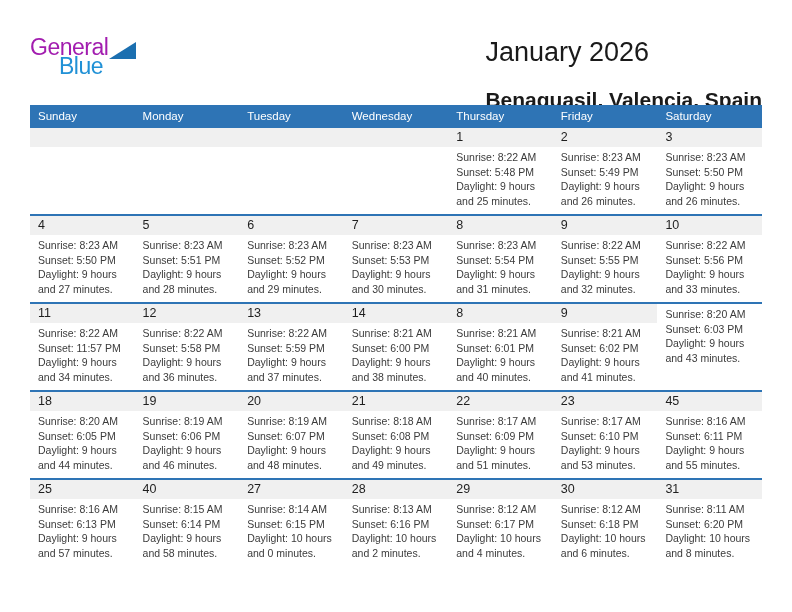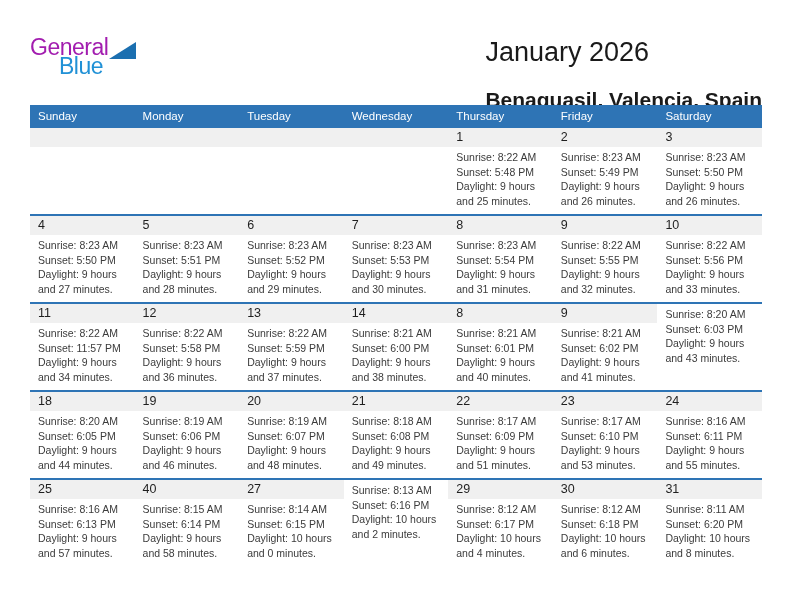--- a/index.html
+++ b/index.html
@@ -296,21 +296,21 @@
           <div class="day-cell">
     <div class="day-num-band">23</div>
     <div class="day-lines">
               <div class="day-line">Sunrise: 8:17 AM</div>
               <div class="day-line">Sunset: 6:10 PM</div>
               <div class="day-line">Daylight: 9 hours</div>
               <div class="day-line">and 53 minutes.</div>
             </div>
   </div>
           <div class="day-cell">
-    <div class="day-num-band">24</div>
+    <div class="day-num-band">45</div>
     <div class="day-lines">
               <div class="day-line">Sunrise: 8:16 AM</div>
               <div class="day-line">Sunset: 6:11 PM</div>
               <div class="day-line">Daylight: 9 hours</div>
               <div class="day-line">and 55 minutes.</div>
             </div>
   </div>
         </div>
         <div class="week-row">
           <div class="day-cell">
@@ -334,20 +334,21 @@
           <div class="day-cell">
     <div class="day-num-band">27</div>
     <div class="day-lines">
               <div class="day-line">Sunrise: 8:14 AM</div>
               <div class="day-line">Sunset: 6:15 PM</div>
               <div class="day-line">Daylight: 10 hours</div>
               <div class="day-line">and 0 minutes.</div>
             </div>
   </div>
           <div class="day-cell">
+    <div class="day-num-band">28</div>
     <div class="day-lines">
               <div class="day-line">Sunrise: 8:13 AM</div>
               <div class="day-line">Sunset: 6:16 PM</div>
               <div class="day-line">Daylight: 10 hours</div>
               <div class="day-line">and 2 minutes.</div>
             </div>
   </div>
           <div class="day-cell">
     <div class="day-num-band">29</div>
     <div class="day-lines">

